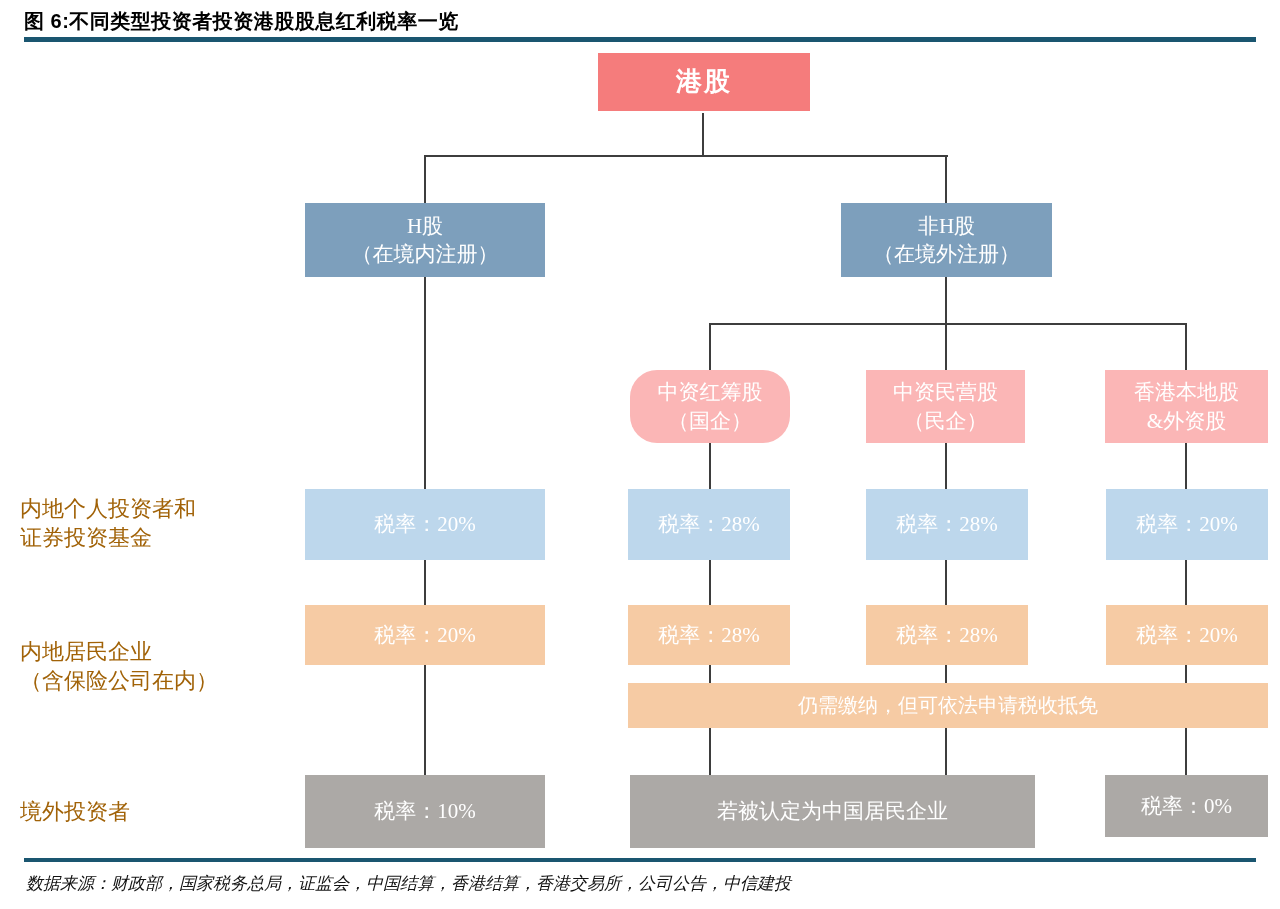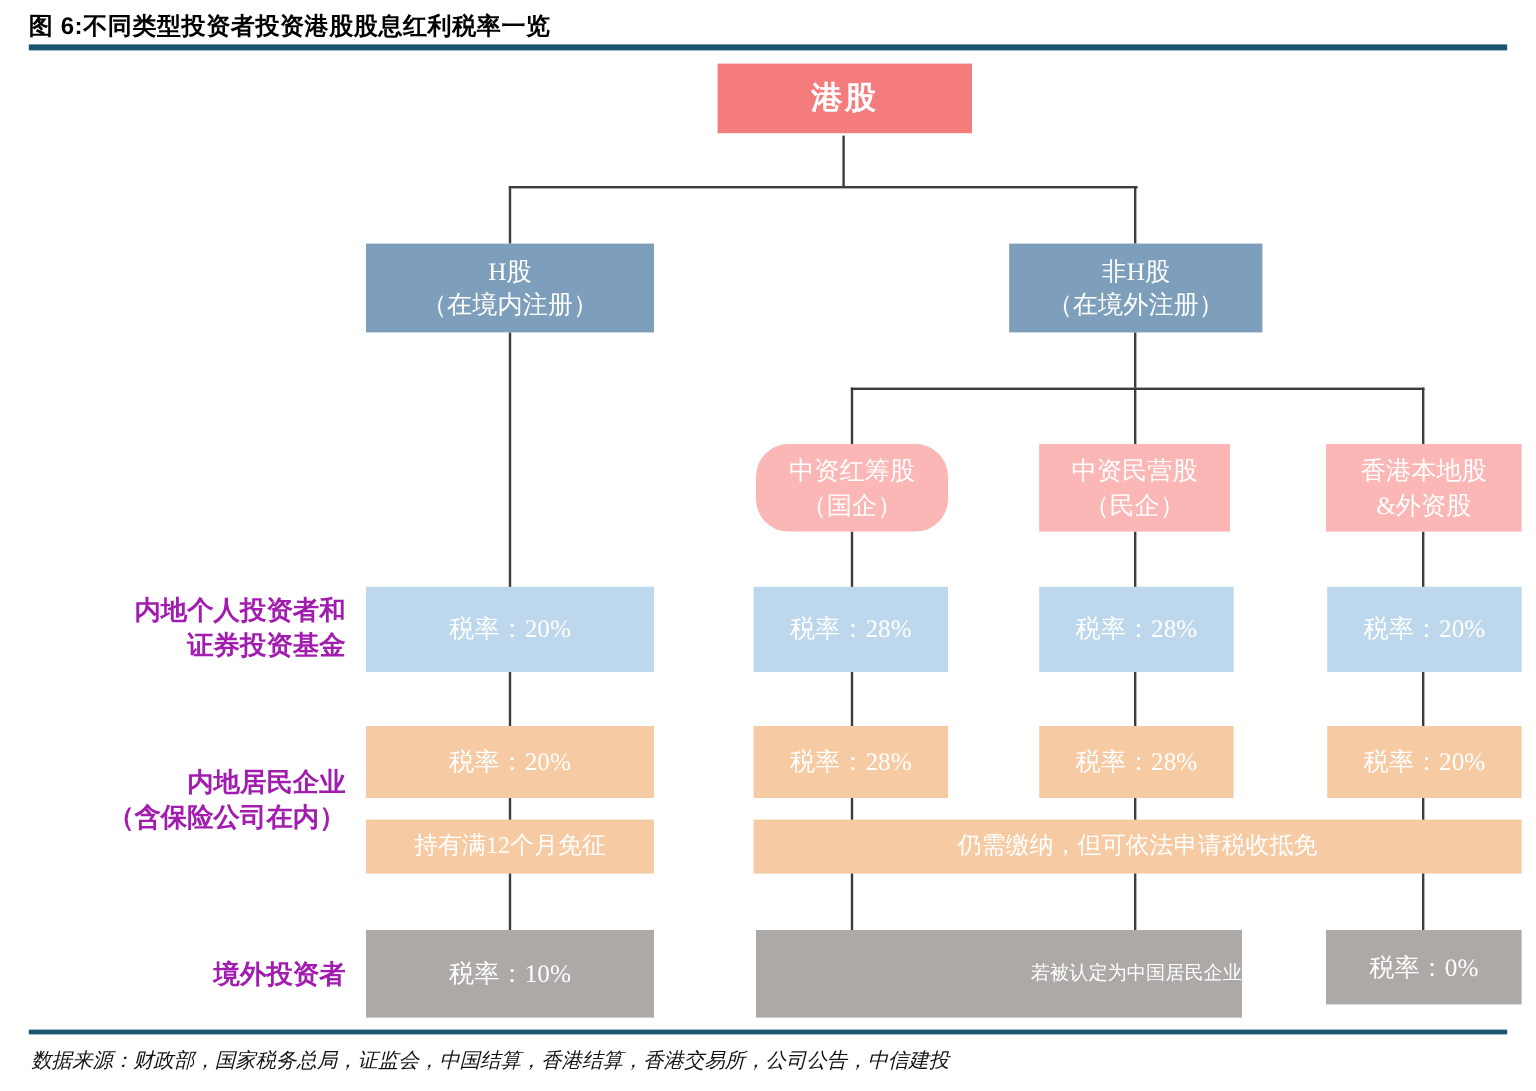--- a/index.html
+++ b/index.html
@@ -14,23 +14,23 @@
   .vline,.hline{position:absolute;background:#3d3d3d;}
   .box{position:absolute;display:flex;flex-direction:column;align-items:center;justify-content:center;
        color:#fff;text-align:center;font-size:21px;line-height:1.35;}
   .box.root{background:#f57c7c;font-weight:bold;font-size:26px;letter-spacing:2px;}
   .box.branch{background:#7d9fbc;}
   .box.pink{background:#fbb6b6;}
   .box.blue{background:#bdd7ec;}
   .box.orange{background:#f6cba4;}
   .box.gray{background:#aca9a6;}
   .box.note{font-size:20px;}
-  .box.gray.wide{font-size:16px;align-items:flex-end;}
-  .rowlabel{position:absolute;left:20px;width:268px;text-align:right;color:#a21caf;
-            font-weight:bold;font-size:22px;line-height:1.32;}
+  .box.gray.wide{font-size:21px;}
+  .rowlabel{position:absolute;left:20px;width:268px;text-align:left;color:#a16207;
+            font-weight:normal;font-size:22px;line-height:1.32;}
 </style>
 </head>
 <body>
 
 <div id="canvas">
 
   <div class="title">图 6:不同类型投资者投资港股股息红利税率一览</div>
   <div class="rule top"></div>
 
   <div class="vline" style="left:702px;top:113px;width:2px;height:42px;"></div>
@@ -100,23 +100,20 @@
   </div>
   <div class="box orange" style="left:628px;top:605px;width:162px;height:60px;">
     <span>税率：28%</span>
   </div>
   <div class="box orange" style="left:866px;top:605px;width:162px;height:60px;">
     <span>税率：28%</span>
   </div>
   <div class="box orange" style="left:1106px;top:605px;width:162px;height:60px;">
     <span>税率：20%</span>
   </div>
-  <div class="box orange note" style="left:305px;top:683px;width:240px;height:45px;">
-    <span>持有满12个月免征</span>
-  </div>
   <div class="box orange note" style="left:628px;top:683px;width:640px;height:45px;">
     <span>仍需缴纳，但可依法申请税收抵免</span>
   </div>
 
   <div class="rowlabel" style="top:797px;">
     <div>境外投资者</div>
   </div>
   <div class="box gray" style="left:305px;top:775px;width:240px;height:73px;text-align:right;">
     <span>税率：10%</span>
   </div>

